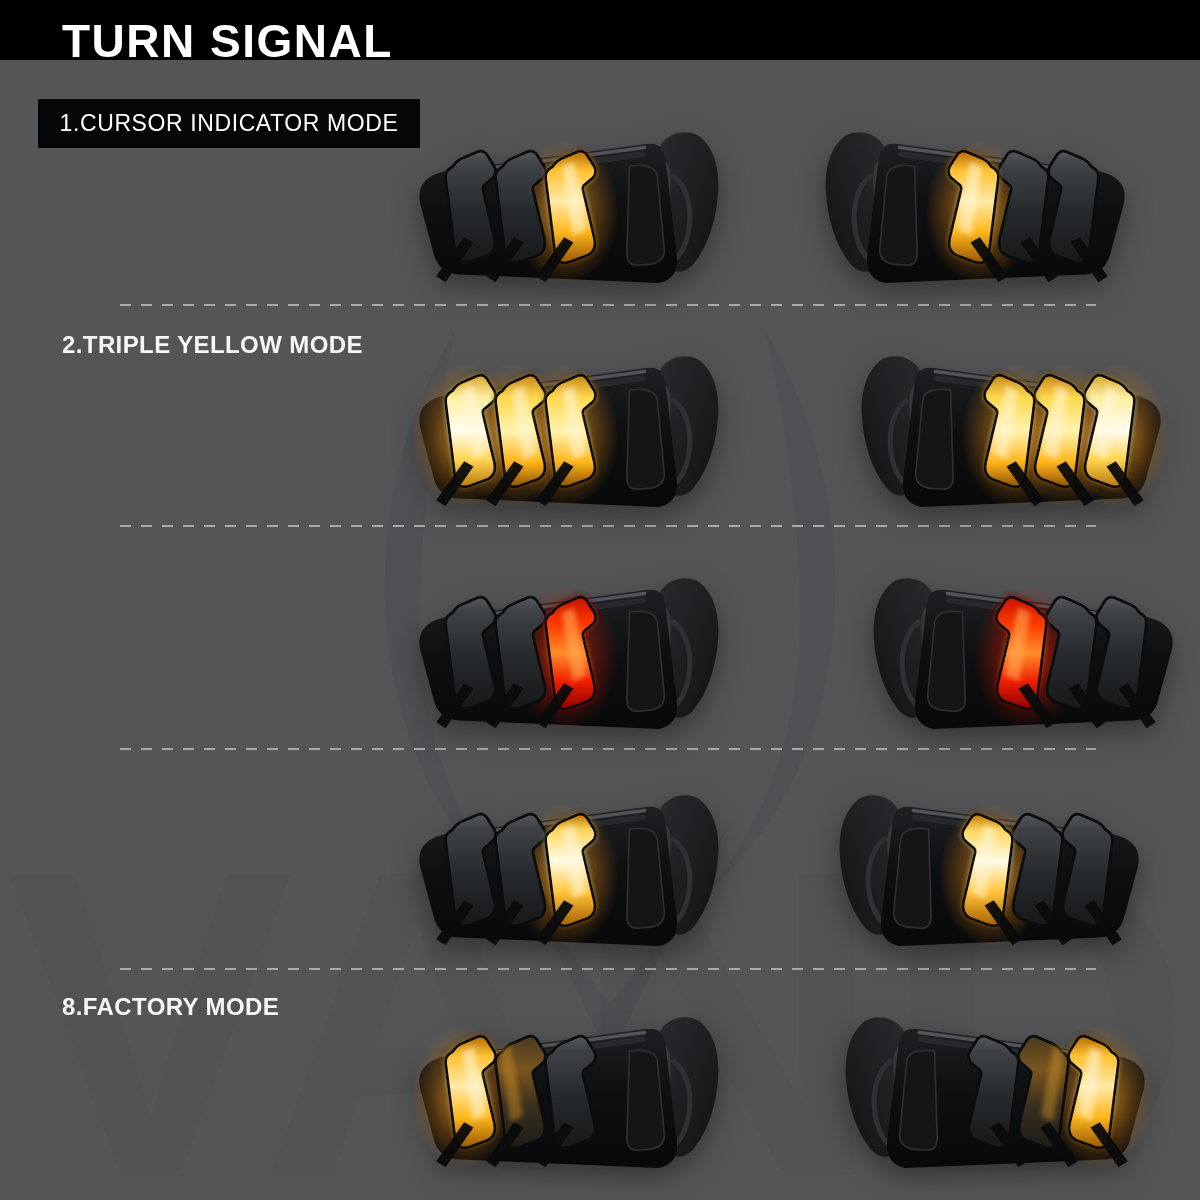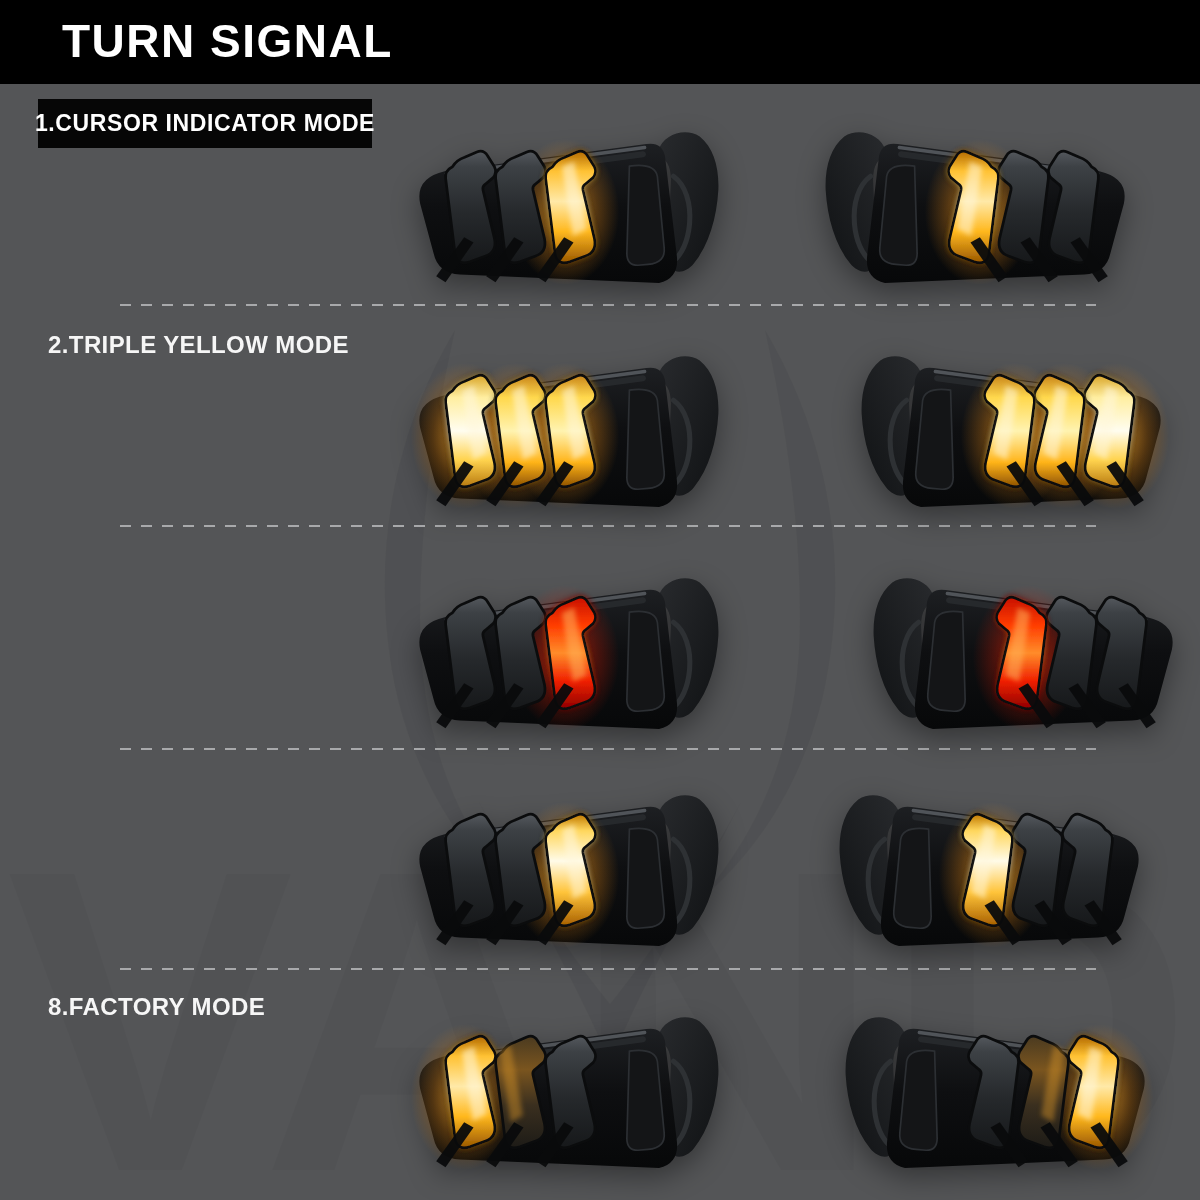--- a/index.html
+++ b/index.html
@@ -2,33 +2,33 @@
 <html><head>
 <meta charset="utf-8">
 <style>
   html,body{margin:0;padding:0;background:#2b2c2e;}
   .canvas{
     position:relative;width:1200px;height:1200px;overflow:hidden;
     background:#545557;
     font-family:"Liberation Sans", sans-serif;
   }
   
-  .topbar{position:absolute;left:0;top:0;width:1200px;height:84px;background:#000000;}
+  .topbar{position:absolute;left:0;top:0;width:1200px;height:60px;background:#000000;}
   .title{
     position:absolute;left:62px;top:0;height:80px;line-height:82px;
     color:#ffffff;font-size:46px;font-weight:800;letter-spacing:1.5px;white-space:nowrap;
   }
   
   .label-box{
-    position:absolute;left:38px;top:99px;width:334px;height:49px;background:#060606;
+    position:absolute;left:38px;top:99px;width:382px;height:49px;background:#060606;
     display:flex;align-items:center;justify-content:center;
-    color:#ffffff;font-size:23px;font-weight:700;letter-spacing:.6px;white-space:nowrap;
+    color:#ffffff;font-size:23px;font-weight:400;letter-spacing:.6px;white-space:nowrap;
   }
   .mode-label{
-    position:absolute;left:48px;color:#f6f6f6;font-size:24px;font-weight:700;
+    position:absolute;left:62px;color:#f6f6f6;font-size:24px;font-weight:700;
     letter-spacing:.4px;white-space:nowrap;
   }
   .l2{top:331px}.l3{top:553px}.l4{top:771px}.l5{top:993px}
   
   .sep{
     position:absolute;left:120px;width:976px;height:2px;
     background:repeating-linear-gradient(90deg,#b7b8ba 0 11px,transparent 11px 21px);
     opacity:.85;
   }
   .s1{top:304px}.s2{top:525px}.s3{top:748px}.s4{top:968px}

